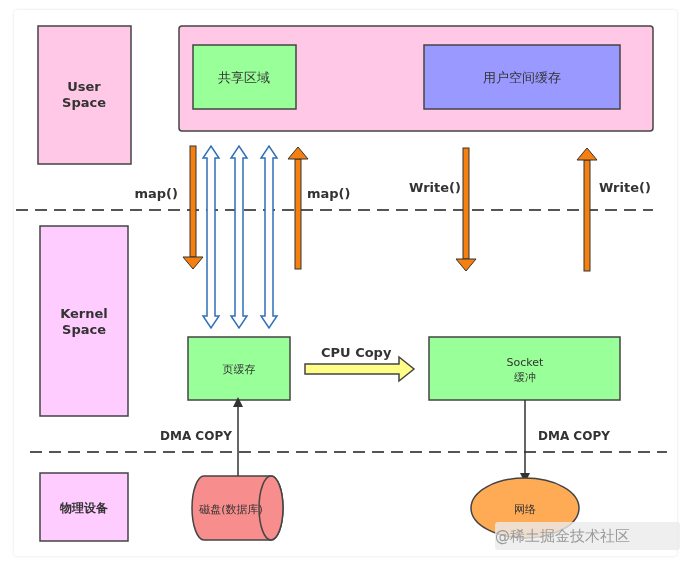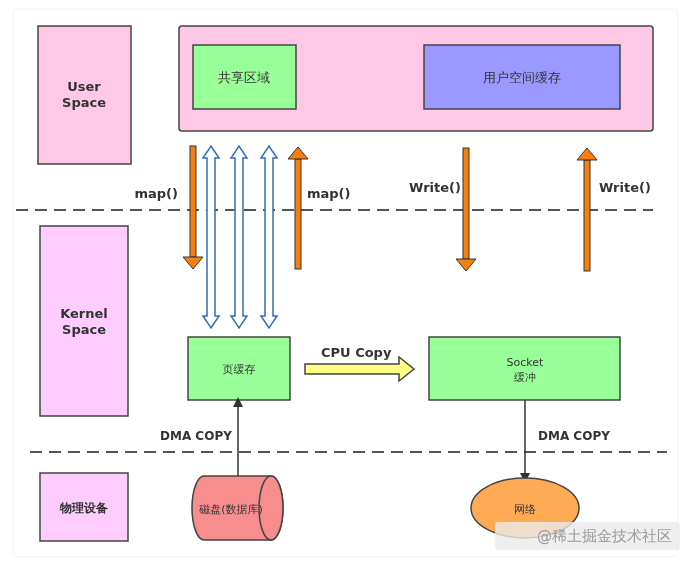--- a/index.html
+++ b/index.html
@@ -1,21 +1,21 @@
 <!DOCTYPE html>
 <html><head>
 <meta charset="utf-8">
 <style>
   html,body{margin:0;padding:0;background:#ffffff;}
   body{width:686px;height:563px;position:relative;overflow:hidden;font-family:"Liberation Sans","DejaVu Sans",sans-serif;}
   .card{position:absolute;left:14px;top:10px;width:663px;height:546px;background:#ffffff;box-shadow:0 0 3px rgba(0,0,0,0.12);border-radius:3px;}
   svg{position:absolute;left:0;top:0;}
   .lbl{font-family:"DejaVu Sans",sans-serif;font-weight:bold;fill:#333;}
   .cn{font-family:"DejaVu Sans",sans-serif;fill:#333;}
-  .watermark{position:absolute;left:495px;top:522px;width:185px;height:28px;background:rgba(235,235,235,0.8);border-radius:3px;color:#9a9a9a;font-family:"DejaVu Sans",sans-serif;font-size:15px;line-height:28px;text-align:right;padding-right:8px;box-sizing:border-box;}
+  .watermark{position:absolute;left:495px;top:522px;width:185px;height:28px;background:rgba(235,235,235,0.8);border-radius:3px;color:#9a9a9a;font-family:"DejaVu Sans",sans-serif;font-size:15px;line-height:28px;text-align:left;padding-right:8px;box-sizing:border-box;}
 </style>
 </head>
 <body>
 
 <div class="card"></div>
 
 <svg width="686" height="563" viewBox="0 0 686 563">
   <defs>
     <marker id="blackHead" markerWidth="10" markerHeight="10" refX="5" refY="5" orient="auto" markerUnits="userSpaceOnUse">
       <path d="M0,0 L10,5 L0,10 z" fill="#333"></path>

